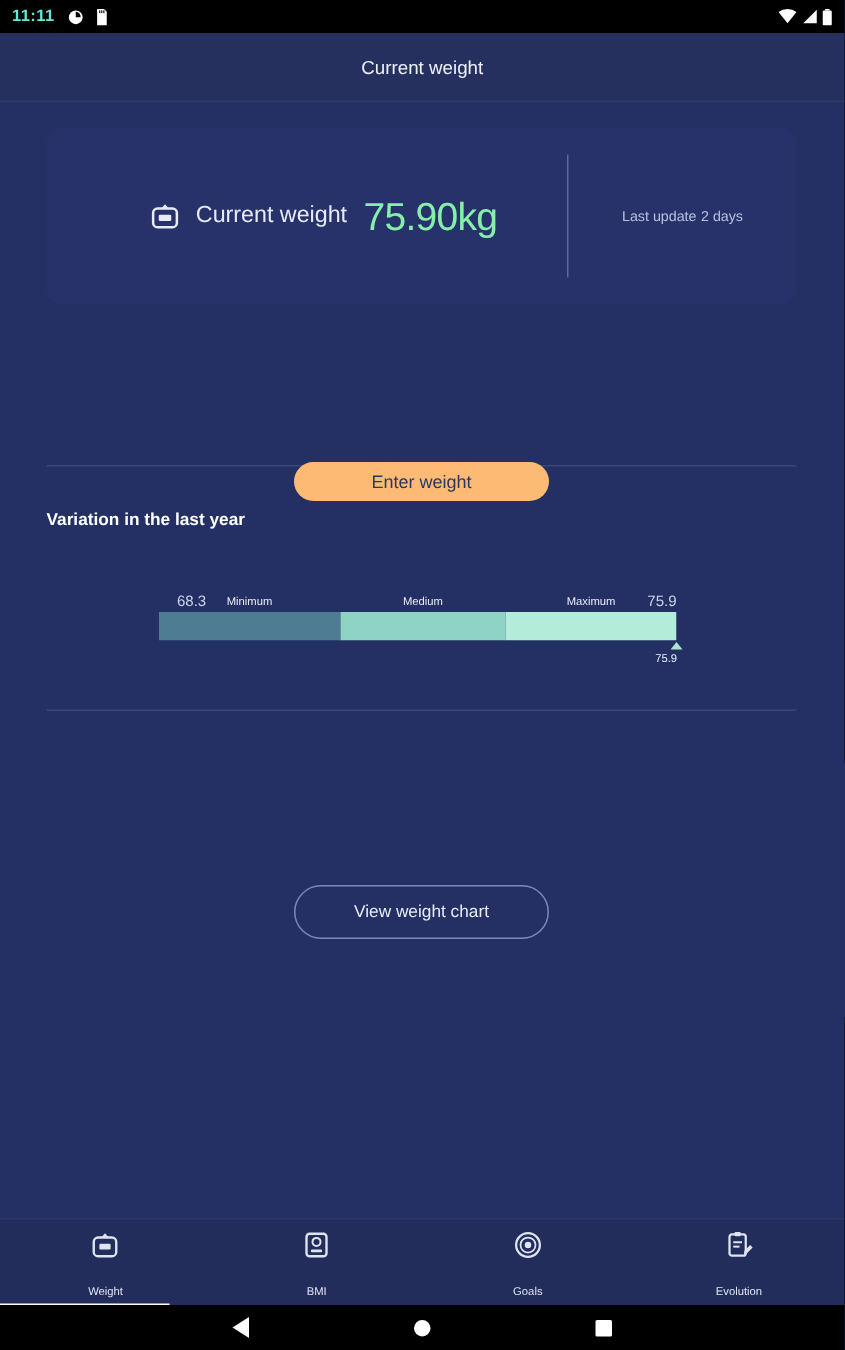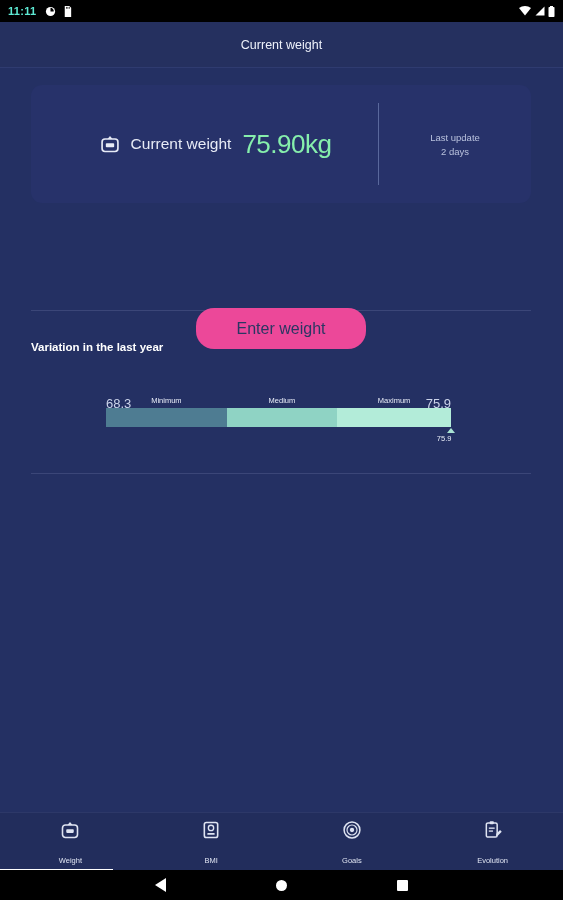--- a/index.html
+++ b/index.html
@@ -45,48 +45,48 @@
   }
   .card-main {
     flex:1 1 auto; display:flex; align-items:center;
     justify-content:center; gap:11px; padding-left:22px;
   }
   .scale-icon { width:20px; height:20px; flex:0 0 auto; }
   .card-label { color:#e7ebf6; font-size:15.5px; }
   .card-value { color:#86efac; font-size:26px; letter-spacing:-.5px; }
   .card-sep { width:1px; height:82px; background:#5a689c; flex:0 0 auto; }
   .card-side {
-    flex:0 0 152px; display:flex; flex-direction:column;
+    flex:0 0 152px; display:flex; flex-direction:row;
     align-items:center; justify-content:center; gap:3px;
   }
   .card-side-line { color:#b9c2dd; font-size:9.5px; }
 
   
   .btn-filled {
-    position:absolute; left:196px; top:240px; width:170px; height:41px;
-    background:#ec4899; border:none; border-radius:18px;
-    color:#2a3763; font-size:16px; cursor:pointer;
+    position:absolute; left:196px; top:240px; width:170px; height:26px;
+    background:#fdba74; border:none; border-radius:18px;
+    color:#2a3763; font-size:12px; cursor:pointer;
     font-family:"Liberation Sans", sans-serif;
   }
 
   .divider {
     position:absolute; left:31px; width:500px; height:1px; background:#3b4678;
   }
   .divider-top { top:242px; }
   .divider-bottom { top:405px; }
 
   .section-title {
     position:absolute; left:31px; top:273px;
     color:#ffffff; font-size:11.5px; font-weight:bold;
   }
 
   
   .rangewrap { position:absolute; left:106px; top:327px; width:345px; }
   .range-toplabels { position:relative; height:13px; }
-  .range-endval { position:absolute; color:#ccd4ea; font-size:13px; top:1px; }
+  .range-endval { position:absolute; color:#ccd4ea; font-size:10px; top:1px;margin-left:12px; }
   .range-endval.left { left:0; }
   .range-endval.right { right:0; }
   .range-seglabel {
     position:absolute; color:#e9edf8; font-size:7.5px; top:1px;
     text-align:center; transform:translateX(-50%);
   }
   .bar { display:flex; height:19px; width:345px; overflow:hidden; }
   .bar-seg { height:19px; }
   .marker-row { position:relative; height:22px; width:345px; }
   .marker-tri {
@@ -215,20 +215,21 @@
           <div class="bar-seg" style="width: 33%; background: rgb(179, 236, 217);"></div>
         </div>
       <div class="marker-row">
         <span class="marker-tri" id="marker-tri" style="left: 100%;"></span>
         <span class="marker-val" id="marker-val" style="left: 98%;">75.9</span>
       </div>
     </div>
 
     <div class="divider divider-bottom"></div>
 
+    <button class="btn-outline">View weight chart</button>
   </div>
 
   <div class="bottomnav">
 
     <div class="navitem">
       <svg width="20" height="20" viewBox="0 0 24 24">
         <rect x="3" y="6" width="18" height="15" rx="3.5" fill="none" stroke="#dfe4f2" stroke-width="1.9"></rect>
         <path d="M9 6 L12 2.5 L15 6 Z" fill="#dfe4f2"></path>
         <rect x="7.5" y="11" width="9" height="4.5" rx="1" fill="#dfe4f2"></rect>
       </svg>

